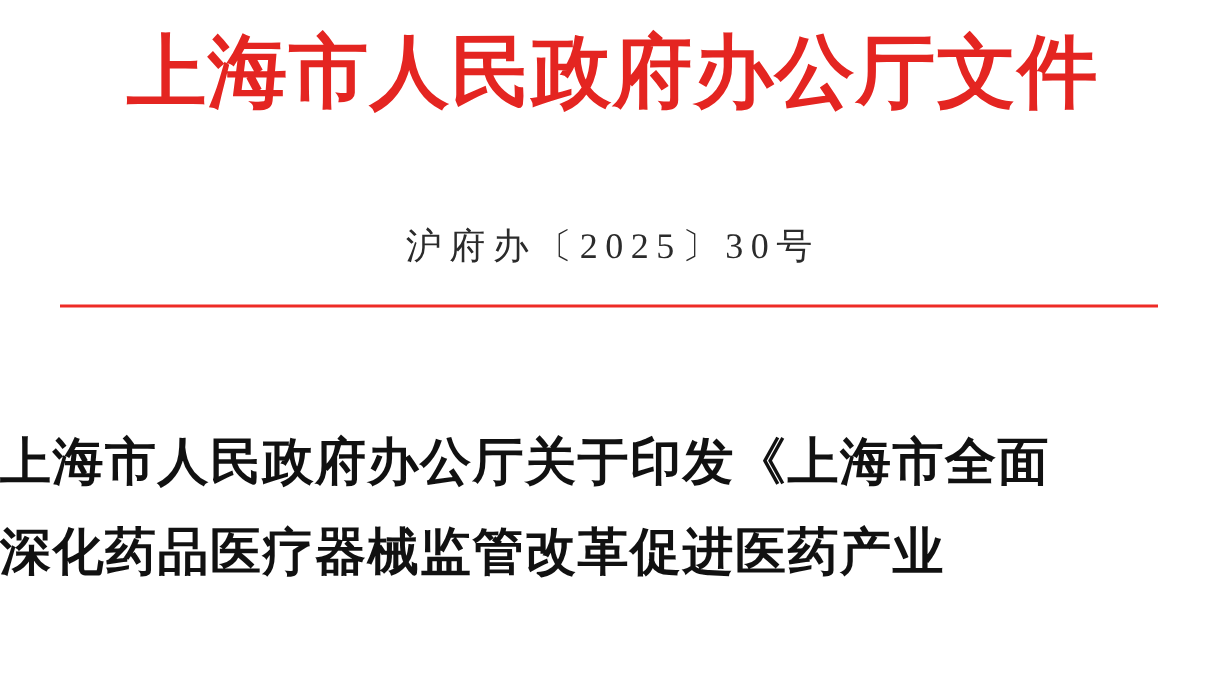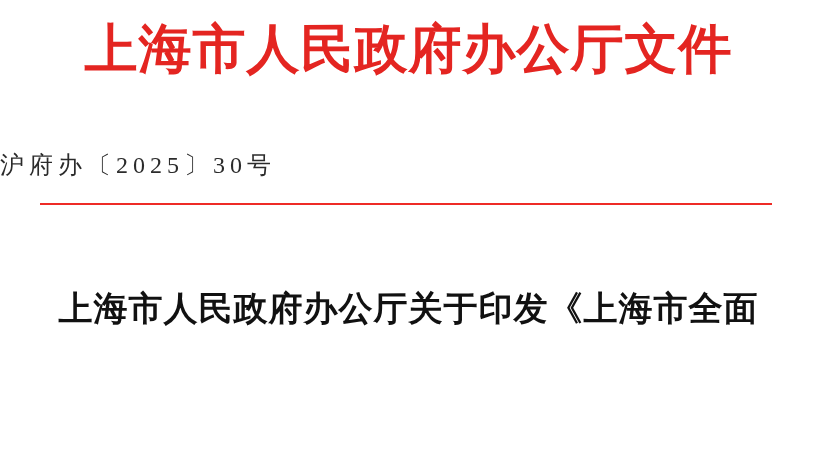--- a/index.html
+++ b/index.html
@@ -26,20 +26,21 @@
     font-weight: bold;
     letter-spacing: 1px;
     color: #e42521;
     font-family: "Liberation Serif", "DejaVu Serif", serif;
     white-space: nowrap;
   }
 
   
   .doc-number {
     margin-top: 66px;
+    text-align: center;
     font-size: 24px;
     line-height: 34px;
     font-weight: normal;
     letter-spacing: 5px;
     color: #2b2b2b;
     font-family: "Liberation Serif", "DejaVu Serif", serif;
     white-space: nowrap;
   }
 
   
@@ -48,21 +49,20 @@
     margin-left: 40px;
     width: 732px;
     height: 2px;
     background: #ee2b26;
     border: none;
   }
 
   
   .doc-title {
     margin-top: 74px;
-    text-align: center;
     color: #111111;
     font-weight: bold;
     font-size: 34px;
     line-height: 60px;
     letter-spacing: 1px;
     font-family: "Liberation Serif", "DejaVu Serif", serif;
   }
 
   .doc-title .title-line {
     white-space: nowrap;
@@ -74,15 +74,16 @@
 <div class="page">
 
   <div class="red-head-title">上海市人民政府办公厅文件</div>
 
   <div class="doc-number">沪府办〔2025〕30号</div>
 
   <div class="red-rule"></div>
 
   <div class="doc-title">
     <div class="title-line">上海市人民政府办公厅关于印发《上海市全面</div>
+    <div class="title-line">深化药品医疗器械监管改革促进医药产业</div>
   </div>
 
 </div>
 
 </body></html>

